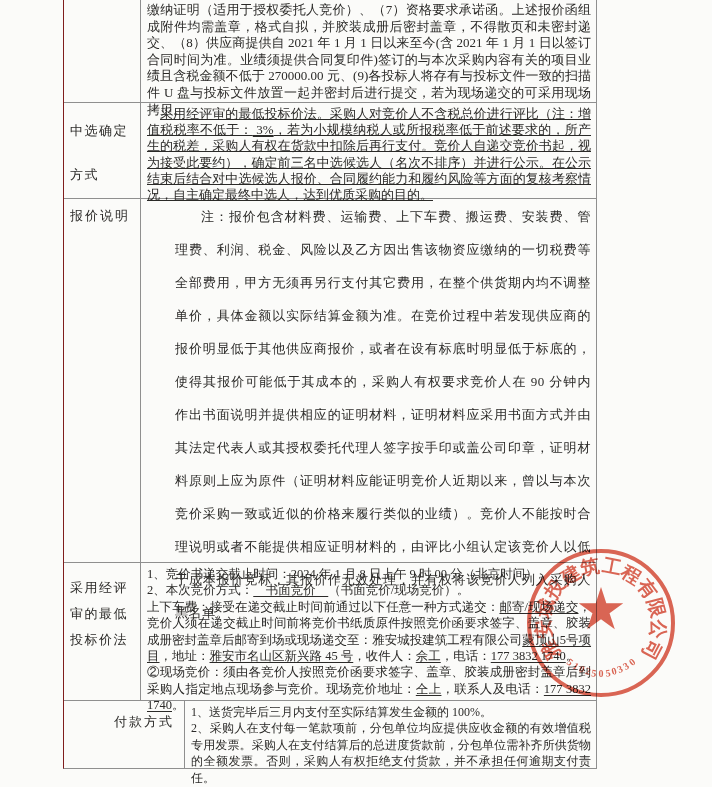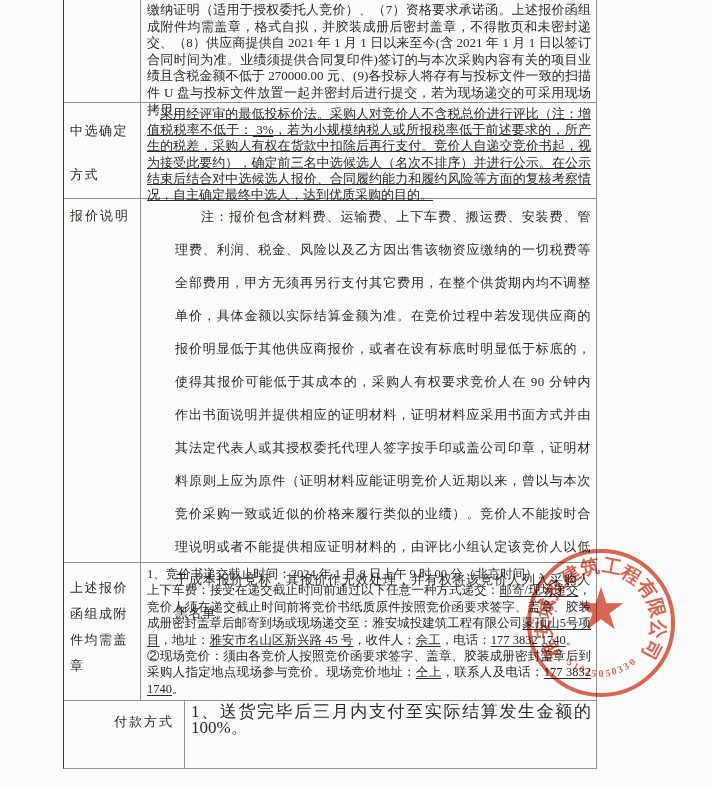--- a/index.html
+++ b/index.html
@@ -38,21 +38,21 @@
   .row-1 .tlabel{line-height:44px;padding-top:6px;}
   .row-1 .tcontent{line-height:16.2px;padding-top:3px;}
   .row-2{height:364px;gap:28px;}
   .row-2 .tlabel{padding-top:8px;letter-spacing:2px;}
   .row-2 .tcontent{line-height:33px;padding-top:1px;letter-spacing:0.6px;}
   .row-3{height:138px;}
   .row-3 .tlabel{line-height:26px;padding-top:12px;}
   .row-3 .tcontent{font-size:12.5px;line-height:16.4px;padding-top:3px;}
   .row-4{height:68px;}
   .row-4 .tlabel{padding-top:12px;letter-spacing:2px;margin-left:44px;}
-  .row-4 .tcontent{font-size:17px;line-height:16.4px;padding-top:3px;}
+  .row-4 .tcontent{font-size:12px;line-height:16.4px;padding-top:3px;}
   
   .seal{
     position:absolute;left:527px;top:549px;width:148px;height:148px;
     pointer-events:none;
     opacity:0.8;
     mix-blend-mode:multiply;
     filter:blur(0.3px);
   }
   .seal-ring{
     position:absolute;left:0;top:0;width:140px;height:140px;
@@ -86,31 +86,33 @@
         <p style="text-indent: 1em; text-decoration: underline;"><span>采用经评审的最低投标价法。采购人对竞价人不含税总价进行评比（注：增值税税率不低于：</span><span class="u"> 3%</span><span>，若为小规模纳税人或所报税率低于前述要求的，所产生的税差，采购人有权在货款中扣除后再行支付。竞价人自递交竞价书起，视为接受此要约），确定前三名中选候选人（名次不排序）并进行公示。在公示结束后结合对中选候选人报价、合同履约能力和履约风险等方面的复核考察情况，自主确定最终中选人，达到优质采购的目的。</span></p>
       </div>
   </div>
   <div class="trow row-2">
     <div class="tlabel">报价说明</div>
     <div class="tcontent">
         <p style="text-indent: 2em;"><span>注：报价包含材料费、运输费、上下车费、搬运费、安装费、管理费、利润、税金、风险以及乙方因出售该物资应缴纳的一切税费等全部费用，甲方无须再另行支付其它费用，在整个供货期内均不调整单价，具体金额以实际结算金额为准。在竞价过程中若发现供应商的报价明显低于其他供应商报价，或者在设有标底时明显低于标底的，使得其报价可能低于其成本的，采购人有权要求竞价人在 90 分钟内作出书面说明并提供相应的证明材料，证明材料应采用书面方式并由其法定代表人或其授权委托代理人签字按手印或盖公司印章，证明材料原则上应为原件（证明材料应能证明竞价人近期以来，曾以与本次竞价采购一致或近似的价格来履行类似的业绩）。竞价人不能按时合理说明或者不能提供相应证明材料的，由评比小组认定该竞价人以低于成本报价竞标，其报价作无效处理，并有权将该竞价人列入采购人黑名单。</span></p>
       </div>
   </div>
   <div class="trow row-3">
-    <div class="tlabel">上述报价函组成附件均需盖章</div>
+    <div class="tlabel">采用经评审的最低投标价法</div>
     <div class="tcontent">
         <p><span>1、竞价书递交截止时间：2024 年 1 月 8 日上午 9 时 00 分（北京时间）。</span></p>
+        <p><span>2、本次竞价方式：</span><span class="u">　书面竞价　</span><span>（书面竞价/现场竞价）。</span></p>
         <p><span>上下车费：接受在递交截止时间前通过以下任意一种方式递交：</span><span class="u">邮寄/现场递交</span><span>，竞价人须在递交截止时间前将竞价书纸质原件按照竞价函要求签字、盖章、胶装成册密封盖章后邮寄到场或现场递交至：雅安城投建筑工程有限公司</span><span class="u">蒙顶山5号项目</span><span>，地址：</span><span class="u">雅安市名山区新兴路 45 号</span><span>，收件人：</span><span class="u">佘工</span><span>，电话：</span><span class="u">177 3832 1740</span><span>。</span></p>
         <p><span>②现场竞价：须由各竞价人按照竞价函要求签字、盖章、胶装成册密封盖章后到采购人指定地点现场参与竞价。现场竞价地址：</span><span class="u">仝上</span><span>，联系人及电话：</span><span class="u">177 3832 1740</span><span>。</span></p>
       </div>
   </div>
   <div class="trow row-4">
     <div class="tlabel">付款方式</div>
     <div class="tcontent">
         <p><span>1、送货完毕后三月内支付至实际结算发生金额的 100%。</span></p>
+        <p><span>2、采购人在支付每一笔款项前，分包单位均应提供应收金额的有效增值税专用发票。采购人在支付结算后的总进度货款前，分包单位需补齐所供货物的全额发票。否则，采购人有权拒绝支付货款，并不承担任何逾期支付责任。</span></p>
       </div>
   </div>
 </div>
 
 <div class="seal">
   <div class="seal-ring" style="border-color: rgb(213, 64, 43);"></div>
   <div class="seal-star" style="color: rgb(213, 64, 43);">★</div>
   <div id="seal-company">
       <span class="seal-ch" style="font-size: 19px; left: 23.672px; top: 100.76px; transform: translate(-50%, -50%) rotate(-118deg); color: rgb(213, 64, 43);">雅</span>
       <span class="seal-ch" style="font-size: 19px; left: 17.3715px; top: 80.4975px; transform: translate(-50%, -50%) rotate(-96.5455deg); color: rgb(213, 64, 43);">安</span>

